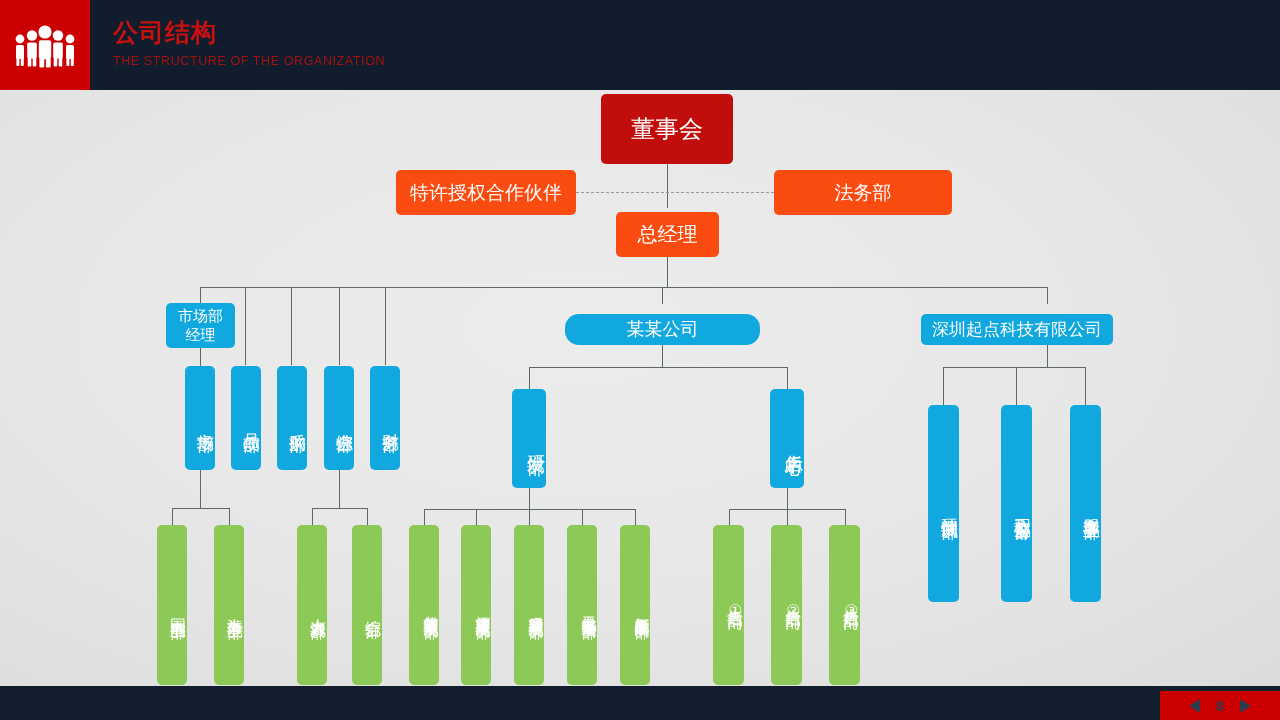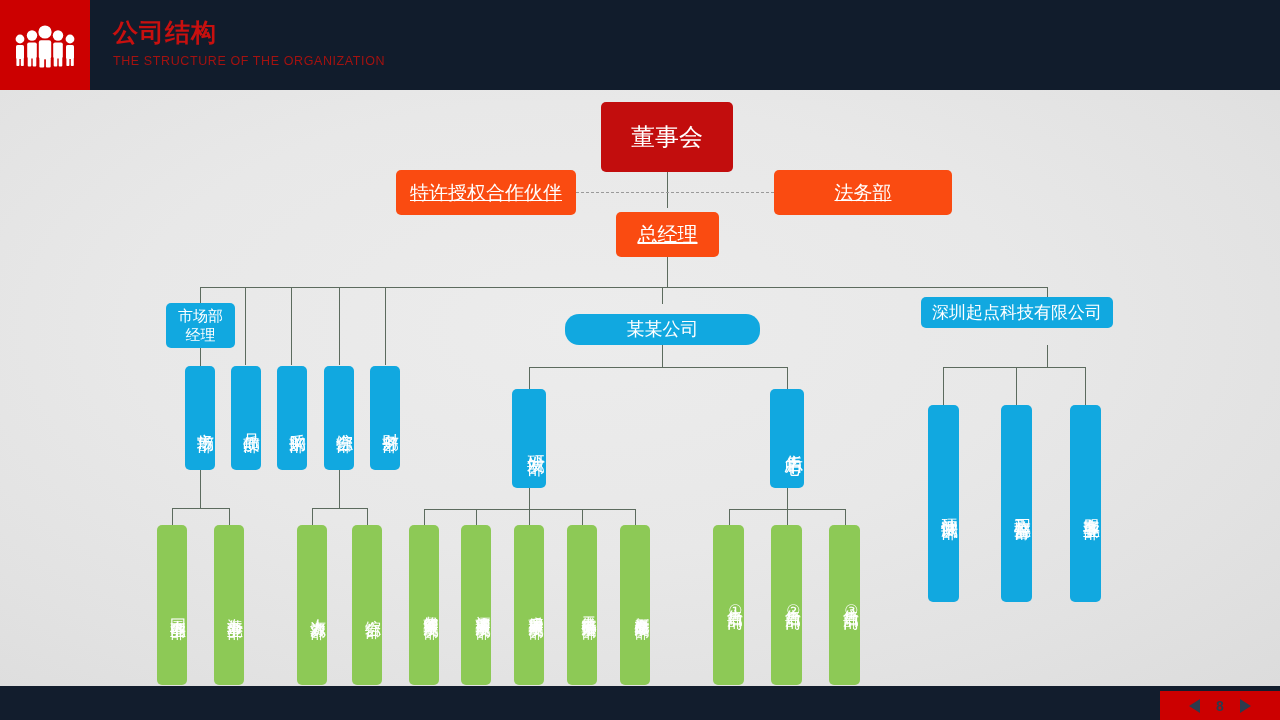--- a/index.html
+++ b/index.html
@@ -86,21 +86,21 @@
     color: #ffffff;
     display: flex;
     align-items: center;
     justify-content: center;
     text-align: center;
     font-family: "Liberation Sans", "DejaVu Sans", sans-serif;
     line-height: 1.12;
     z-index: 3;
   }
   .node.red    { background: #c20d0d; }
-  .node.orange { background: #fa4b11; text-decoration: underline; }
+  .node.orange { background: #fa4b11; }
   .node.blue   { background: #11a8e0; }
   .node.green  { background: #8dc956; }
 
   .node.vertical {
     writing-mode: vertical-rl;
     text-orientation: upright;
     align-items: flex-start;
     justify-content: center;
     padding-top: 7px;
     letter-spacing: 1px;
@@ -205,36 +205,36 @@
     <div class="ln v" style="left:529px; top:419px; height:16px;"></div>
     <div class="ln v" style="left:582px; top:419px; height:16px;"></div>
     <div class="ln v" style="left:635px; top:419px; height:16px;"></div>
 
     <div class="ln v" style="left:787px; top:398px; height:21px;"></div>
     <div class="ln h" style="left:729px; top:419px; width:116px;"></div>
     <div class="ln v" style="left:729px; top:419px; height:16px;"></div>
     <div class="ln v" style="left:787px; top:419px; height:16px;"></div>
     <div class="ln v" style="left:845px; top:419px; height:16px;"></div>
 
-    <div class="node red" style="left:601px; top:4px; width:132px; height:70px; font-size:24px;margin-top:8px;">董事会</div>
+    <div class="node red" style="left:601px; top:4px; width:132px; height:70px; font-size:24px;">董事会</div>
 
     <div class="node orange" style="left:396px; top:80px; width:180px; height:45px; font-size:19px;">特许授权合作伙伴</div>
 
     <div class="node orange" style="left:774px; top:80px; width:178px; height:45px; font-size:19px;">法务部</div>
 
     <div class="node orange" style="left:616px; top:122px; width:103px; height:45px; font-size:20px;">总经理</div>
 
     <div class="node blue" style="left:166px; top:213px; width:69px; height:45px; font-size:15px; flex-direction:column; line-height:1.25;">
       <span>市场部</span>
       <span>经理</span>
     </div>
 
     <div class="node blue" style="left:565px; top:224px; width:195px; height:31px; font-size:18px;border-radius:14px;">某某公司</div>
 
-    <div class="node blue" style="left:921px; top:207px; width:192px; height:31px; font-size:17px;">深圳起点科技有限公司</div>
+    <div class="node blue" style="left:921px; top:224px; width:192px; height:31px; font-size:17px;">深圳起点科技有限公司</div>
 
     <div class="node blue vertical" style="left:185px; top:276px; width:30px; height:104px; font-size:17px;">市场部</div>
     <div class="node blue vertical" style="left:231px; top:276px; width:30px; height:104px; font-size:17px;">品质部</div>
     <div class="node blue vertical" style="left:277px; top:276px; width:30px; height:104px; font-size:17px;">采购部</div>
     <div class="node blue vertical" style="left:324px; top:276px; width:30px; height:104px; font-size:17px;">综合部</div>
     <div class="node blue vertical" style="left:370px; top:276px; width:30px; height:104px; font-size:17px;">财务部</div>
 
     <div class="node blue vertical" style="left:512px; top:299px; width:34px; height:99px; font-size:18px;">研发部</div>
     <div class="node blue vertical" style="left:770px; top:299px; width:34px; height:99px; font-size:18px;">售后中心</div>
 

